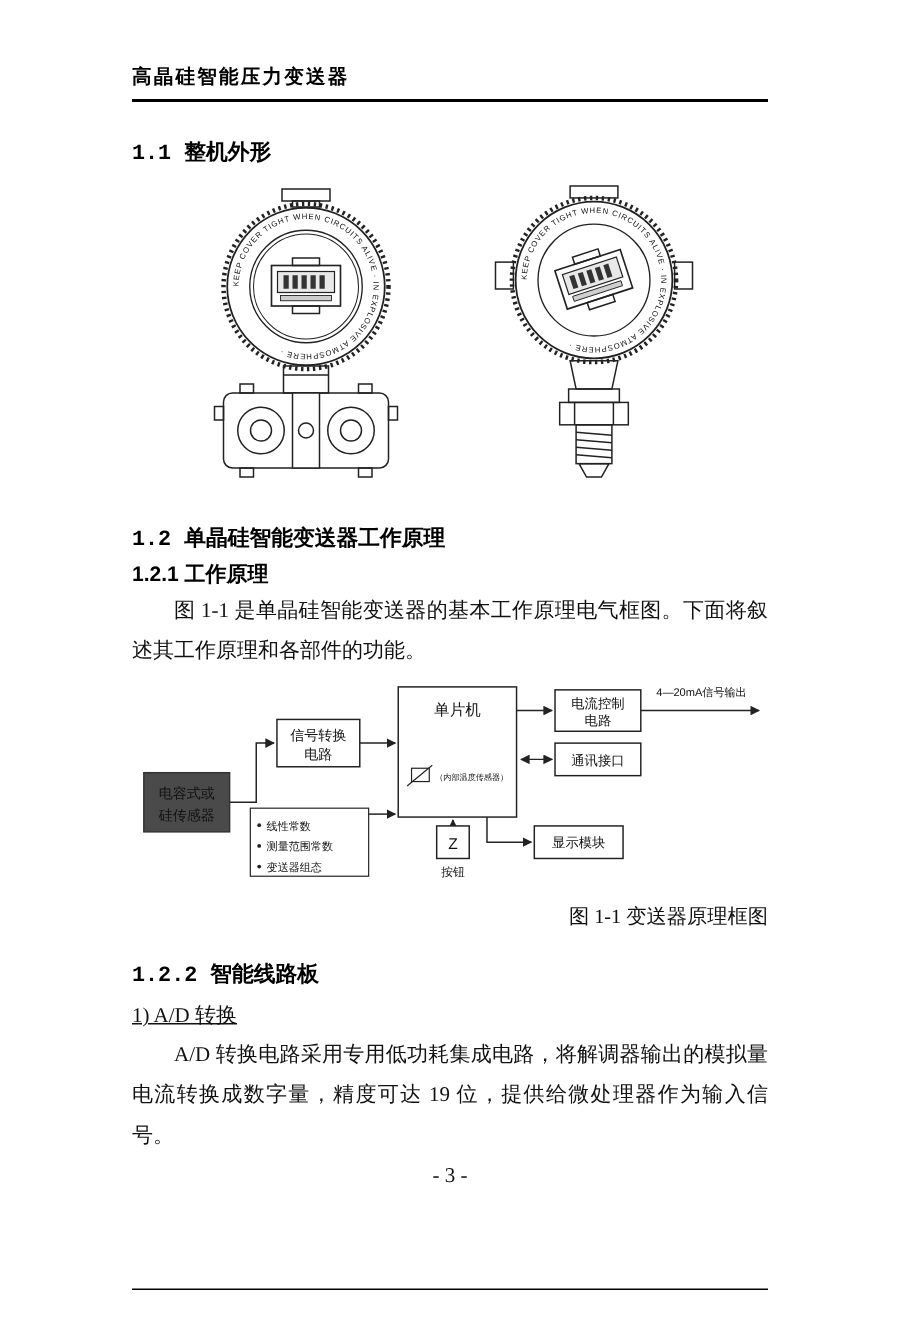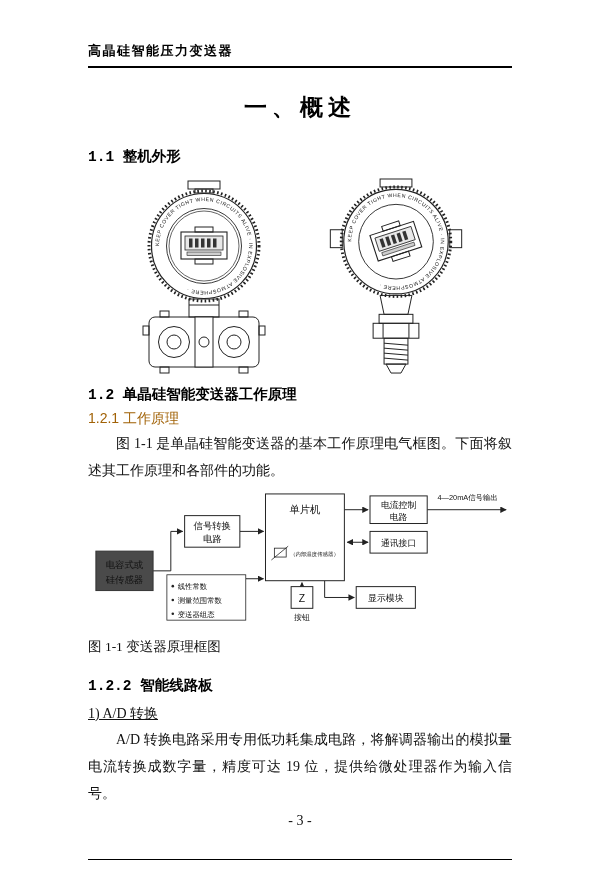--- a/index.html
+++ b/index.html
@@ -18,55 +18,54 @@
   .main-title {
     margin-top:24px; text-align:center;
     font-family:"Liberation Sans", sans-serif;
     font-size:23px; font-weight:bold; letter-spacing:5px; color:#000;
   }
   .sec-heading {
     margin-top:24px;
     font-family:Liberation Mono, monospace;
     font-size:14.5px; font-weight:bold; color:#000;
   }
-  .sec-heading.tight { margin-top:1px; }
+  .sec-heading.tight { margin-top:20px; }
   .sub-heading {
     margin-top:6px;
     font-family:"Liberation Sans", sans-serif;
-    font-size:14px; font-weight:normal; color:#a16207;
+    font-size:14px; font-weight:bold; color:#000000;
   }
   .drawings-row {
     margin-top:12px; height:206px;
     display:flex; justify-content:space-evenly; align-items:flex-start;
   }
   .drawing-svg { display:block; }
   .para {
     margin-top:2px; font-size:14px; line-height:27px;
     text-align:justify; text-indent:2em; color:#111;
   }
   .plain-line { margin-top:9px; font-size:14px; line-height:20px;text-decoration:underline; }
   figure.diagram-figure { margin-top:2px; }
   .diagram-svg { display:block; width:424px; height:148px; }
   .diagram-svg text, .drawing-svg text {
     font-family:"Liberation Sans", sans-serif; fill:#111;
   }
-  figcaption.fig-caption { text-align:left; font-size:13.5px; margin-top:4px; color:#111; }
+  figcaption.fig-caption { text-align:right; font-size:13.5px; margin-top:4px; color:#111; }
   .page-number { text-align:center; font-size:14px; margin-top:6px; }
   .footer-rule { position:absolute; left:88px; right:88px; bottom:23px; border:none; border-top:1.5px solid #000; }
 </style>
 </head>
 <body>
 
 <div class="page">
   <div class="content">
 
     <div class="doc-header-title">高晶硅智能压力变送器</div>
     <hr class="header-rule">
 
-    <div class="main-title">一、概述</div>
 
     <div class="sec-heading">1.1 整机外形</div>
 
     <div class="drawings-row">
 
       <svg class="drawing-svg" width="150" height="204" viewBox="0 0 150 200">
         <g stroke="#222" fill="none" stroke-width="1">
           <rect x="59" y="1" width="32" height="8"></rect>
           <rect x="66" y="9" width="18" height="4"></rect>
           <circle cx="75" cy="66" r="55" stroke-width="3" stroke-dasharray="1.6 2.4"></circle>

